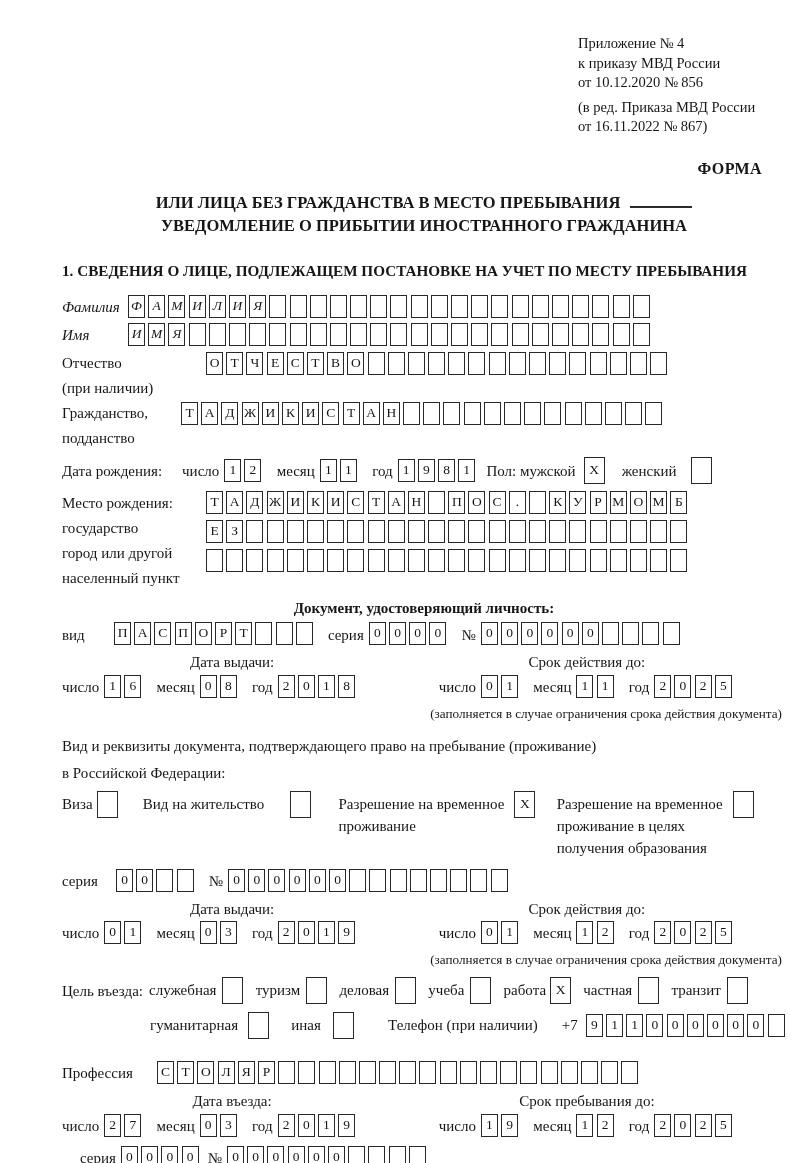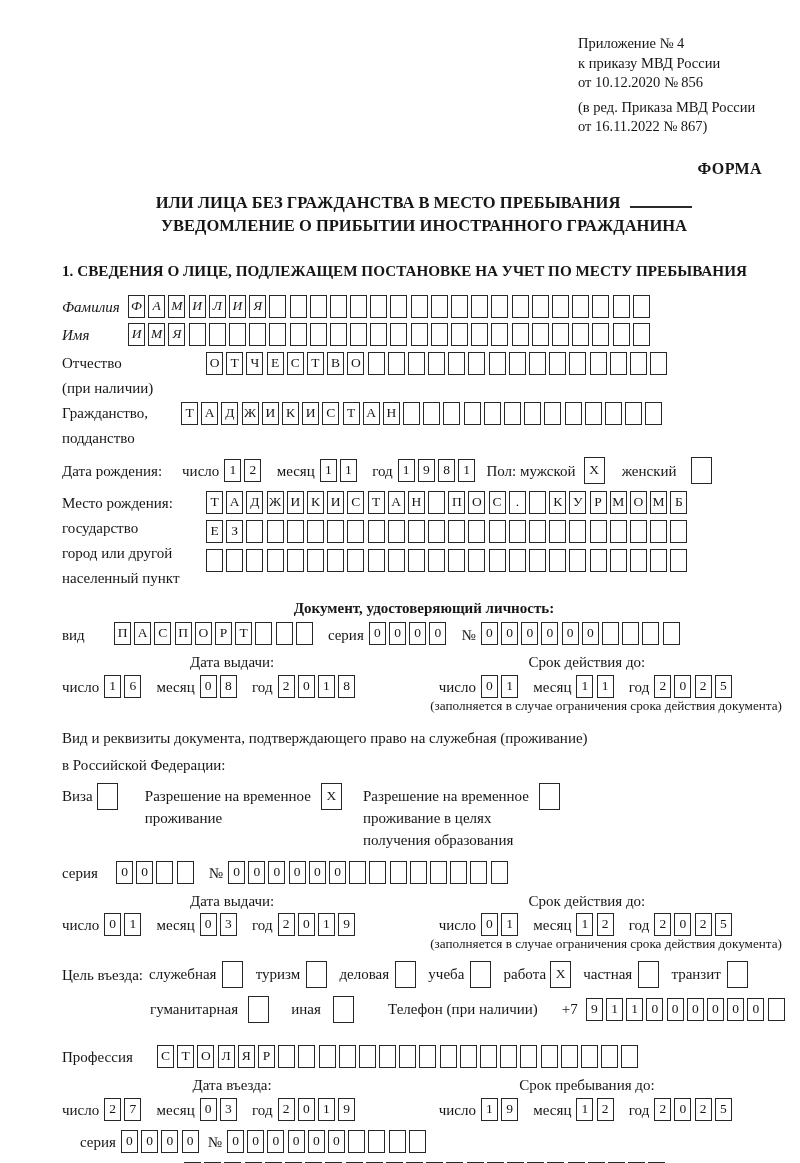--- a/index.html
+++ b/index.html
@@ -37,21 +37,21 @@
 
   .dochead{text-align:center;font-weight:bold;margin:8px 0 5px 0;}
 
   .datepair{display:flex;margin-top:8px;}
   .datehalf-l{width:47%;}
   .datehalf-r{width:51%;}
   .datehead{text-align:center;margin-bottom:3px;}
   .dateline{display:flex;align-items:flex-start;}
   .dl{flex:none;padding-top:3px;margin-right:5px;}
   .dl.m{margin-left:12px;}
-  .note{text-align:right;font-size:13.2px;margin:0 4px 10px 0;}
+  .note{text-align:right;font-size:13.2px;margin:8px 4px 10px 0;}
 
   .plain{margin-top:4px;line-height:27px;}
 
   .optrow{display:flex;align-items:flex-start;margin-top:6px;}
   .opt{display:flex;align-items:flex-start;}
   .optlbl{text-align:left;line-height:22px;}
   .opt .cells{margin-left:10px;margin-top:-2px;}
 
   .purp{display:flex;align-items:flex-start;margin-top:10px;}
   .purp .opt{margin-right:9px;}
@@ -414,28 +414,34 @@
             <span class="cell">0</span>
             <span class="cell">2</span>
             <span class="cell">5</span>
           </span>
       </div>
     </div>
   </div>
   <div class="note">(заполняется в случае ограничения срока действия документа)</div>
 
   <div class="plain">
-    <div>Вид и реквизиты документа, подтверждающего право на служебная (проживание)</div>
+    <div>Вид и реквизиты документа, подтверждающего право на пребывание (проживание)</div>
     <div>в Российской Федерации:</div>
   </div>
 
   <div class="optrow">
     <div class="opt">
       <span class="lbl" style="padding-top:2px">Виза</span>
       <span class="cells cb" style="margin-left:4px">
+          <span class="cell"></span>
+        </span>
+    </div>
+    <div class="opt" style="margin-left:22px">
+      <span class="lbl" style="padding-top:2px">Вид на жительство</span>
+      <span class="cells cb" style="margin-left:26px">
           <span class="cell"></span>
         </span>
     </div>
     <div class="opt" style="margin-left:24px">
       <div class="optlbl">
         <div>Разрешение на временное</div>
         <div>проживание</div>
       </div>
       <span class="cells cb">
           <span class="cell">X</span>

